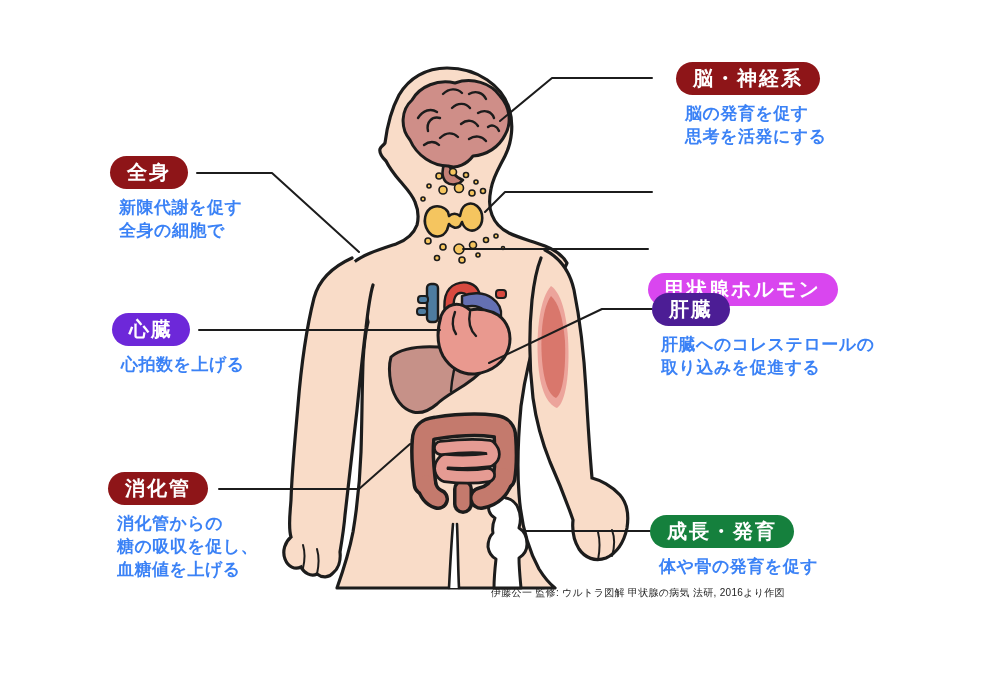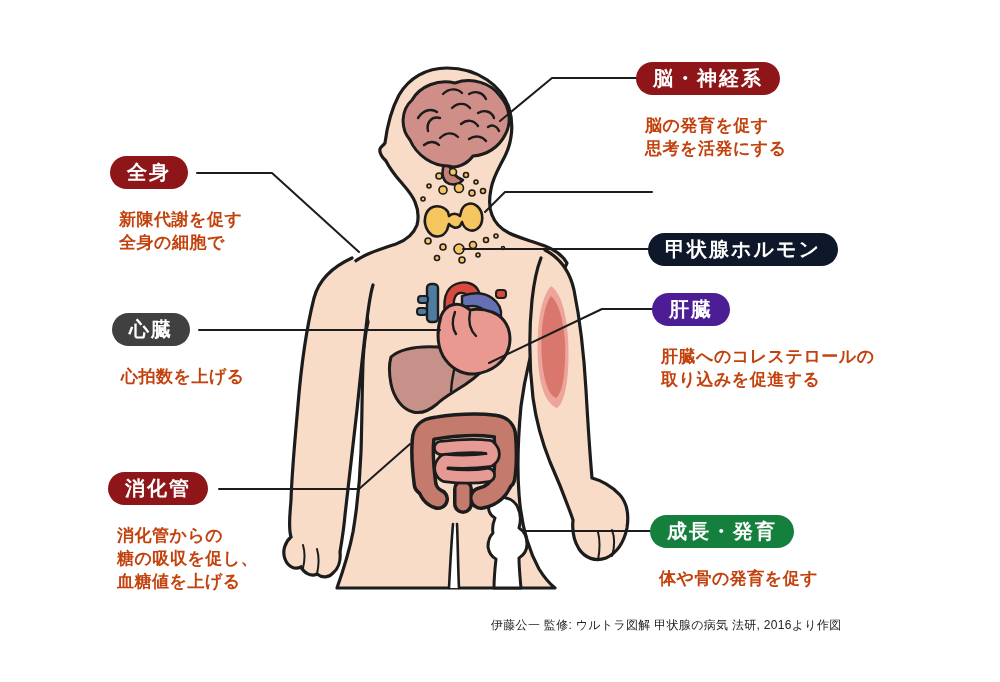--- a/index.html
+++ b/index.html
@@ -2,24 +2,24 @@
 <html><head>
 <meta charset="utf-8">
 <style>
   html,body{margin:0;padding:0;background:#fff;}
   .stage{position:relative;width:1000px;height:682px;background:#ffffff;overflow:hidden;
          font-family:"Liberation Sans","DejaVu Sans",sans-serif;}
   .stage svg{position:absolute;left:0;top:0;}
   .label{position:absolute;}
   .pill{display:inline-block;color:#fff;font-weight:bold;font-size:20px;line-height:27px;
         padding:3px 17px;border-radius:18px;letter-spacing:2px;white-space:nowrap;}
-  .desc{margin-top:19px;margin-left:9px;font-size:17px;font-weight:600;line-height:23px;
-        color:#c2410c;letter-spacing:.5px;}
+  .desc{margin-top:7px;margin-left:9px;font-size:17px;font-weight:600;line-height:23px;
+        color:#3b82f6;letter-spacing:.5px;}
   .desc div{white-space:nowrap;}
-  .credit{position:absolute;left:491px;top:617px;font-size:12px;color:#222;letter-spacing:.3px;white-space:nowrap;}
+  .credit{position:absolute;left:491px;top:586px;font-size:10px;color:#222;letter-spacing:.3px;white-space:nowrap;}
 </style>
 </head>
 <body>
 
 <div class="stage">
 
   <svg width="1000" height="682" viewBox="0 0 1000 682">
 
     <g>
       <path stroke="#1c1c1c" stroke-width="3.2" stroke-linejoin="round" d="
@@ -197,43 +197,43 @@
       <path d="M 197,173 L 272,173 L 359,252"></path>
       <path d="M 485,212 L 505,192 L 652,192"></path>
       <path d="M 463,249 L 648,249"></path>
       <path d="M 199,330 L 440,330"></path>
       <path d="M 489,363 L 602,309 L 652,309"></path>
       <path d="M 219,489 L 359,489 L 410,444"></path>
       <path d="M 524,531 L 650,531"></path>
     </g>
   </svg>
 
-  <div class="label" style="left:636px;top:62px">
+  <div class="label" style="left:676px;top:62px">
     <div class="pill" style="background: rgb(142, 21, 24);"><span>脳・神経系</span></div>
     <div class="desc">
       <div>脳の発育を促す</div>
       <div>思考を活発にする</div>
     </div>
   </div>
 
   <div class="label" style="left:110px;top:156px">
     <div class="pill" style="background: rgb(142, 21, 24); text-align: right;"><span>全身</span></div>
     <div class="desc">
       <div>新陳代謝を促す</div>
       <div>全身の細胞で</div>
     </div>
   </div>
 
 
   <div class="label" style="left:648px;top:233px">
-    <div class="pill" style="background: #0f172a;"><span>甲状腺ホルモン</span></div>
+    <div class="pill" style="background: #d946ef; margin-top: 40px;"><span>甲状腺ホルモン</span></div>
   </div>
 
   <div class="label" style="left:112px;top:313px">
-    <div class="pill" style="background: #404040;"><span>心臓</span></div>
+    <div class="pill" style="background: #6d28d9;"><span>心臓</span></div>
     <div class="desc">
       <div>心拍数を上げる</div>
     </div>
   </div>
 
   <div class="label" style="left:652px;top:293px">
     <div class="pill" style="background: #4c1d95;"><span>肝臓</span></div>
     <div class="desc">
       <div>肝臓へのコレステロールの</div>
       <div>取り込みを促進する</div>

